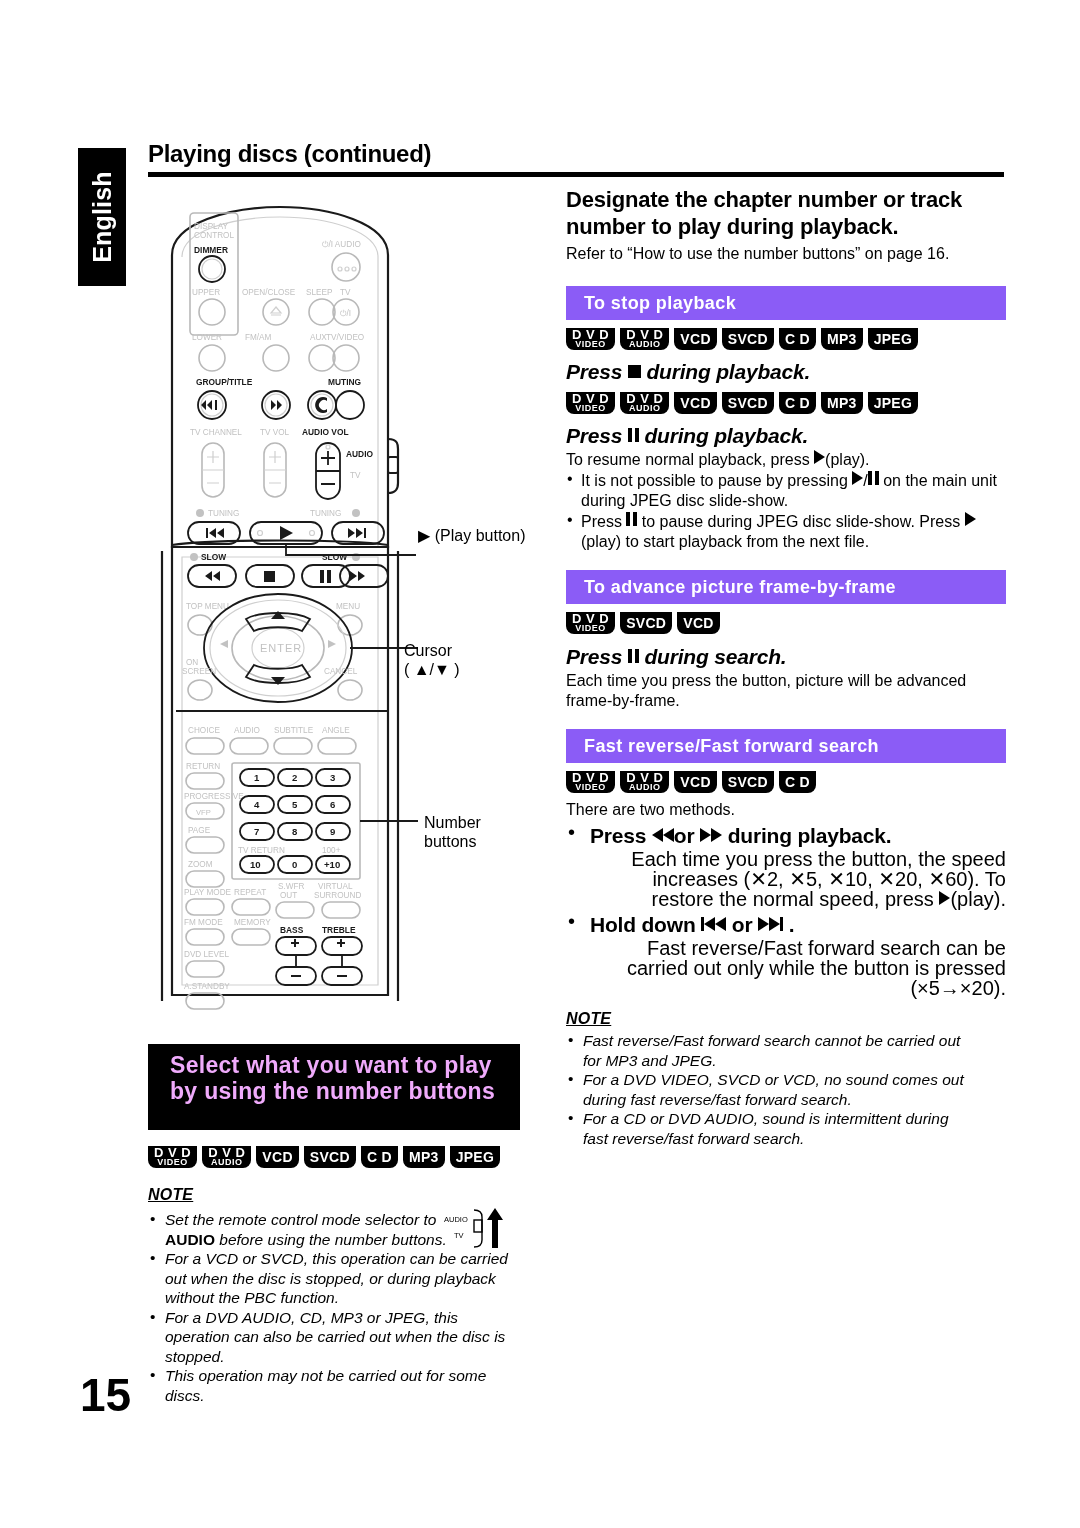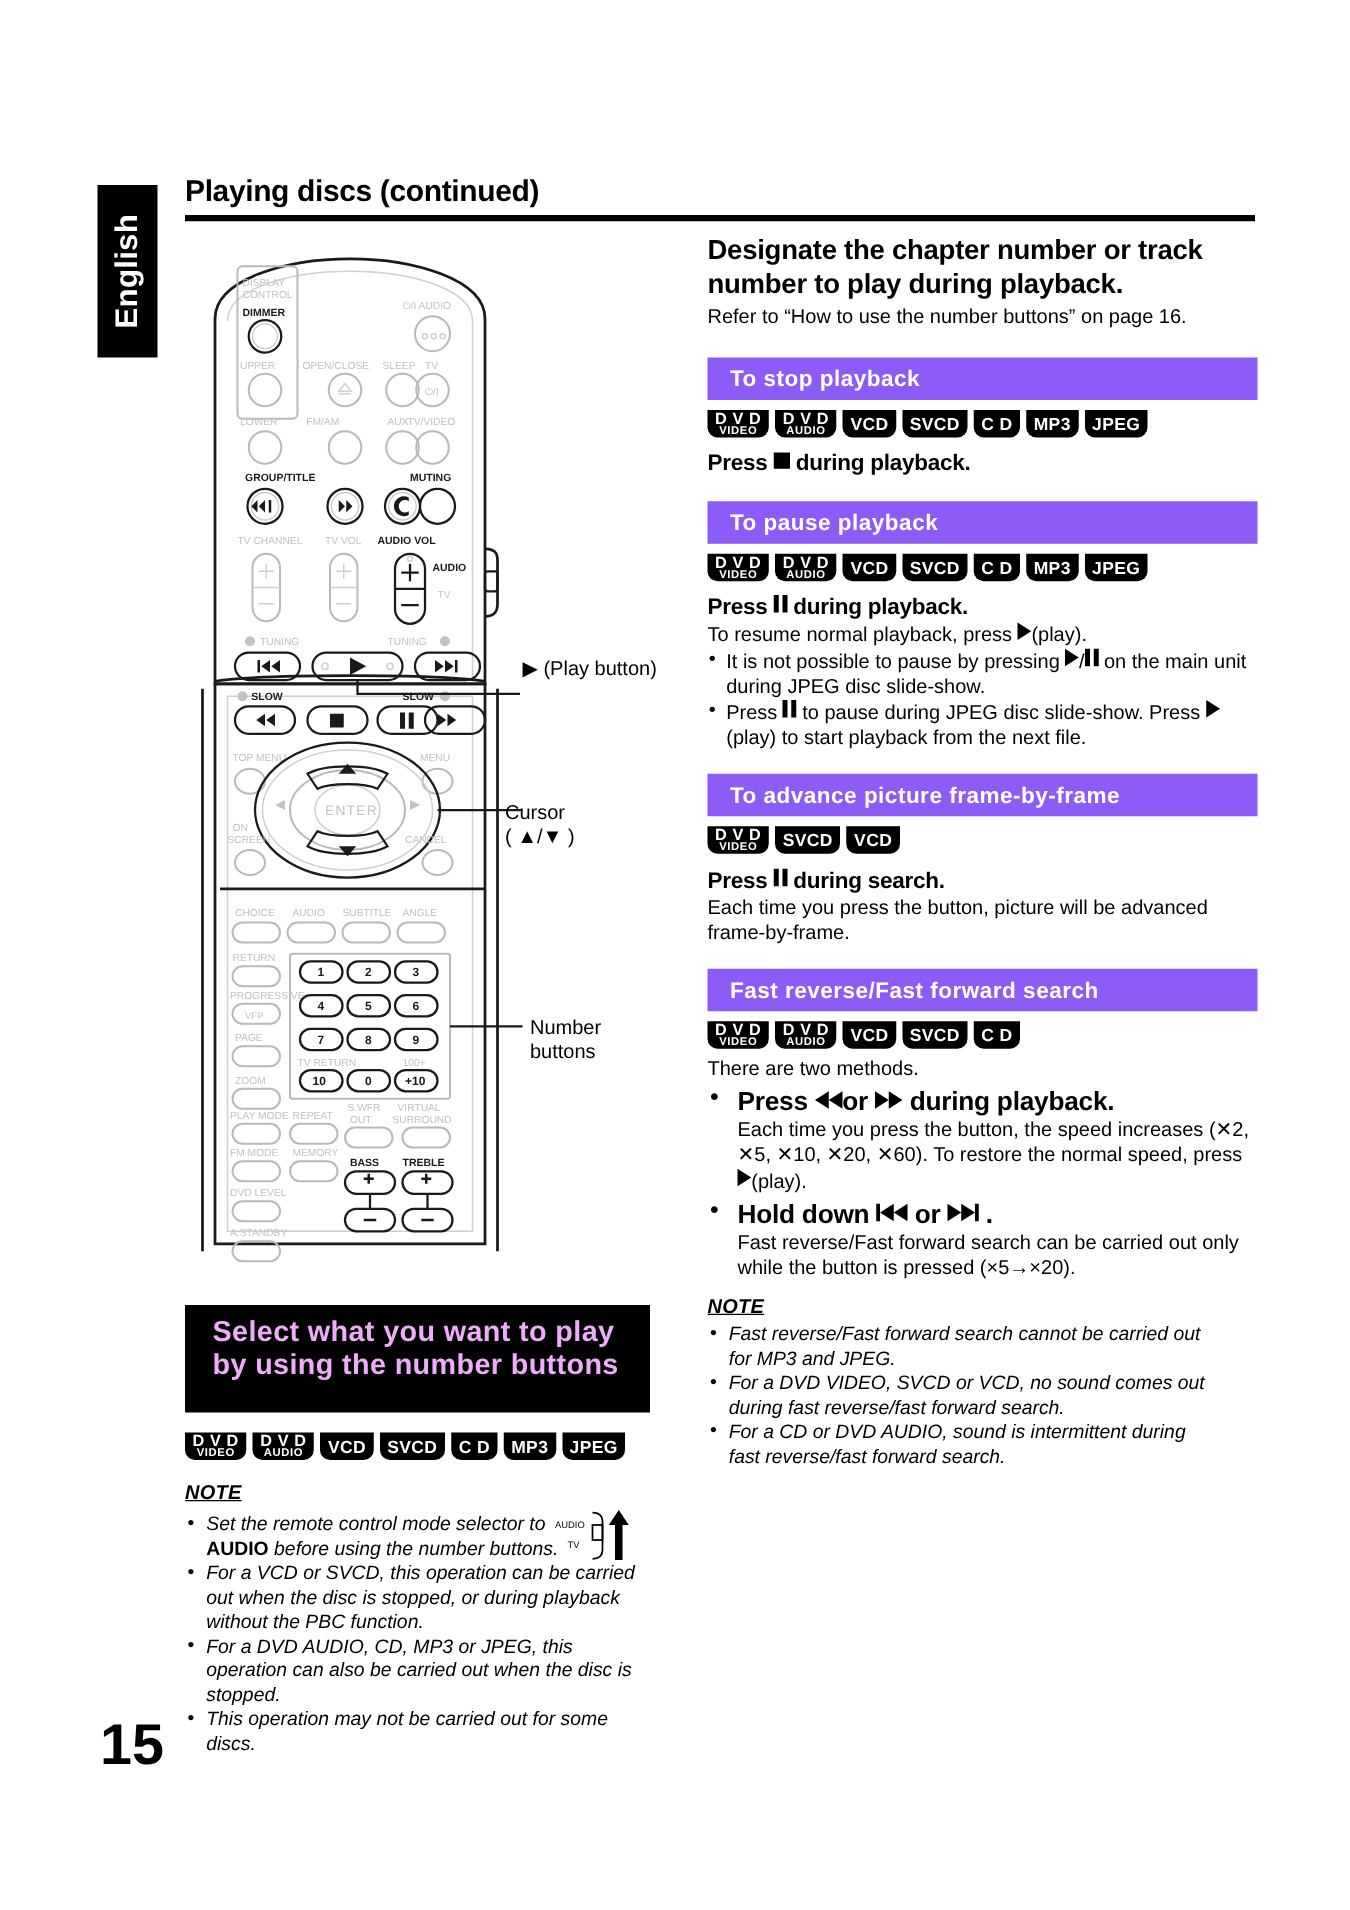--- a/index.html
+++ b/index.html
@@ -42,30 +42,30 @@
        text-decoration:underline;letter-spacing:.2px;}
   .note-list{position:absolute;font-size:15.5px;font-style:italic;line-height:19.5px;}
   .note-list .li{position:relative;padding-left:17px;margin-bottom:0px;}
   .note-list .li:before{content:"\2022";position:absolute;left:2px;top:-1px;font-style:normal;}
   .note-list b{font-style:normal;font-weight:bold;}
 
   
   #rc{position:absolute;left:566px;top:186px;width:440px;}
   .sub-head{font-size:22px;font-weight:bold;line-height:27px;letter-spacing:-.2px;}
   .body-txt{font-size:16px;line-height:20px;}
-  .press-line{font-size:18px;font-weight:bold;letter-spacing:-.2px;}
+  .press-line{font-size:21px;font-weight:bold;letter-spacing:-.2px;font-style:italic;}
   .rbanner{background:#8b5cf6;color:#fff;font-weight:bold;font-size:18px;
        letter-spacing:.4px;line-height:30px;padding:2px 18px;box-sizing:border-box;}
   .bullets{font-size:16px;line-height:20px;}
   .bullets .li{position:relative;padding-left:15px;}
   .bullets .li:before{content:"\2022";position:absolute;left:1px;top:-1px;}
   .big-bullets .li{position:relative;padding-left:24px;margin-top:4px;}
   .big-bullets .li:before{content:"\2022";position:absolute;left:2px;top:-3px;font-size:20px;}
   .big-bullets .hd{font-size:21px;font-weight:bold;letter-spacing:-.2px;}
-  .big-bullets .bd{font-size:16px;line-height:20px;margin-top:1px;}
+  .big-bullets .bd{font-size:20px;line-height:20px;margin-top:1px;text-align:right;}
   .sq{display:inline-block;width:13px;height:13px;background:#000;vertical-align:1px;}
   .pa{display:inline-block;vertical-align:1px;}
   .pa i{display:inline-block;width:4px;height:14px;background:#000;margin-right:3px;}
   .pa i:last-child{margin-right:0;}
   .tri-r{display:inline-block;width:0;height:0;vertical-align:1px;
        border-left:11px solid #000;border-top:7px solid transparent;border-bottom:7px solid transparent;}
   .tri-l{display:inline-block;width:0;height:0;vertical-align:1px;
        border-right:11px solid #000;border-top:7px solid transparent;border-bottom:7px solid transparent;}
   .bar{display:inline-block;width:3px;height:14px;background:#000;vertical-align:1px;}
 
@@ -386,21 +386,20 @@
     <div class="badge single">VCD</div>
     <div class="badge single">SVCD</div>
     <div class="badge single">C D</div>
     <div class="badge single">MP3</div>
     <div class="badge single">JPEG</div>
   </div>
   <div class="press-line" style="margin-top:10px;">
     <span>Press </span><span class="sq"></span><span> during playback.</span>
   </div>
 
-  <div class="rbanner" style="margin-top:20px;">To pause playback</div>
   <div class="badges" style="position:static;margin-top:8px;">
     <div class="badge">
       <span class="l1">D V D</span>
       <span class="l2">VIDEO</span>
     </div>
     <div class="badge">
       <span class="l1">D V D</span>
       <span class="l2">AUDIO</span>
     </div>
     <div class="badge single">VCD</div>

